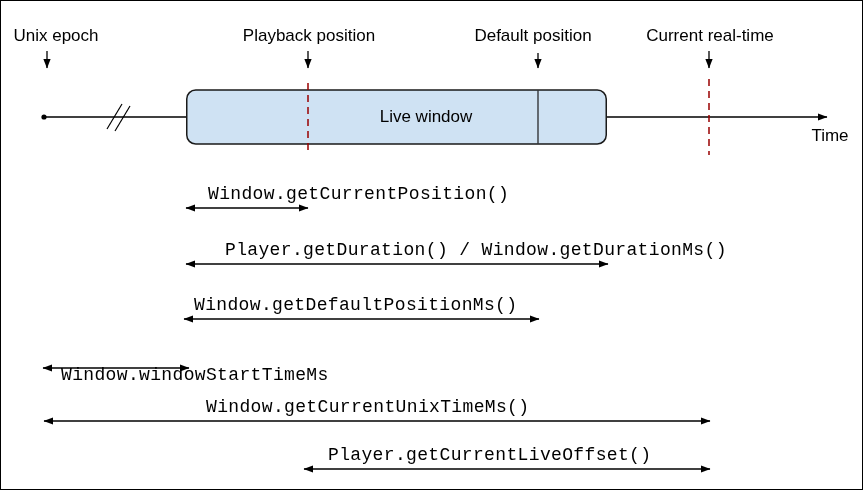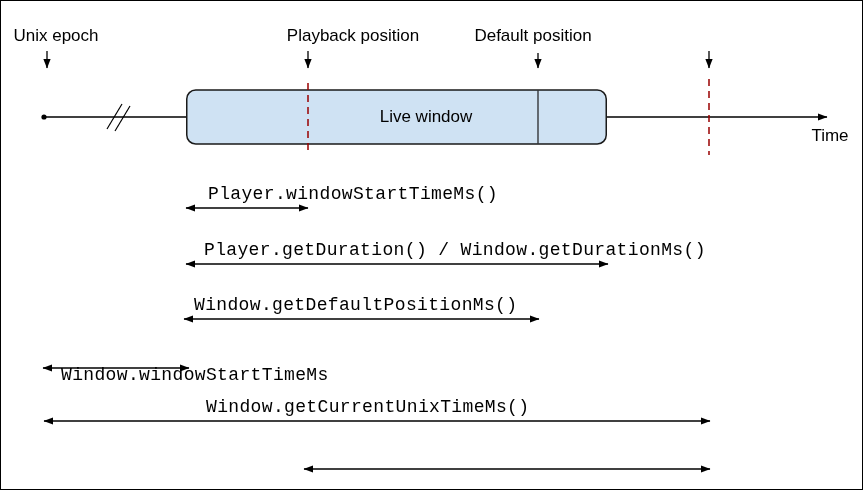--- a/index.html
+++ b/index.html
@@ -79,25 +79,27 @@
 
     <line class="axis" x1="185" y1="207" x2="307" y2="207" marker-start="url(#ah)" marker-end="url(#ah)"></line>
     <line class="axis" x1="185" y1="263" x2="607" y2="263" marker-start="url(#ah)" marker-end="url(#ah)"></line>
     <line class="axis" x1="183" y1="318" x2="538" y2="318" marker-start="url(#ah)" marker-end="url(#ah)"></line>
     <line class="axis" x1="42" y1="367" x2="188" y2="367" marker-start="url(#ah)" marker-end="url(#ah)"></line>
     <line class="axis" x1="43" y1="420" x2="709" y2="420" marker-start="url(#ah)" marker-end="url(#ah)"></line>
     <line class="axis" x1="303" y1="468" x2="709" y2="468" marker-start="url(#ah)" marker-end="url(#ah)"></line>
   </svg>
 
   <div class="lbl center" style="left:55px;  top:25px;">Unix epoch</div>
-  <div class="lbl center" style="left:308px; top:25px;margin-left:44px;">Playback position</div>
+  <div class="lbl center" style="left:308px; top:25px;">Playback position</div>
   <div class="lbl center" style="left:532px; top:25px;text-align:right;">Default position</div>
+  <div class="lbl center" style="left:709px; top:25px;">Current real-time</div>
 
   <div class="lbl center" style="left:395px; top:106px;margin-left:30px;">Live window</div>
   <div class="lbl center" style="left:829px; top:125px;">Time</div>
 
-  <div class="mono" style="left:207px; top:183px;">Player.windowStartTimeMs()</div>
-  <div class="mono" style="left:203px; top:239px;">Player.getDuration() / Window.getDurationMs()</div>
+  <div class="mono" style="left:207px; top:183px;">Window.getCurrentPosition()</div>
+  <div class="mono" style="left:224px; top:239px;">Player.getDuration() / Window.getDurationMs()</div>
   <div class="mono" style="left:193px; top:294px;text-align:center;">Window.getDefaultPositionMs()</div>
   <div class="mono" style="left:60px;  top:344px;margin-top:20px;">Window.windowStartTimeMs</div>
   <div class="mono" style="left:205px; top:396px;">Window.getCurrentUnixTimeMs()</div>
+  <div class="mono" style="left:327px; top:444px;">Player.getCurrentLiveOffset()</div>
 
 </div>
 
 </body></html>

